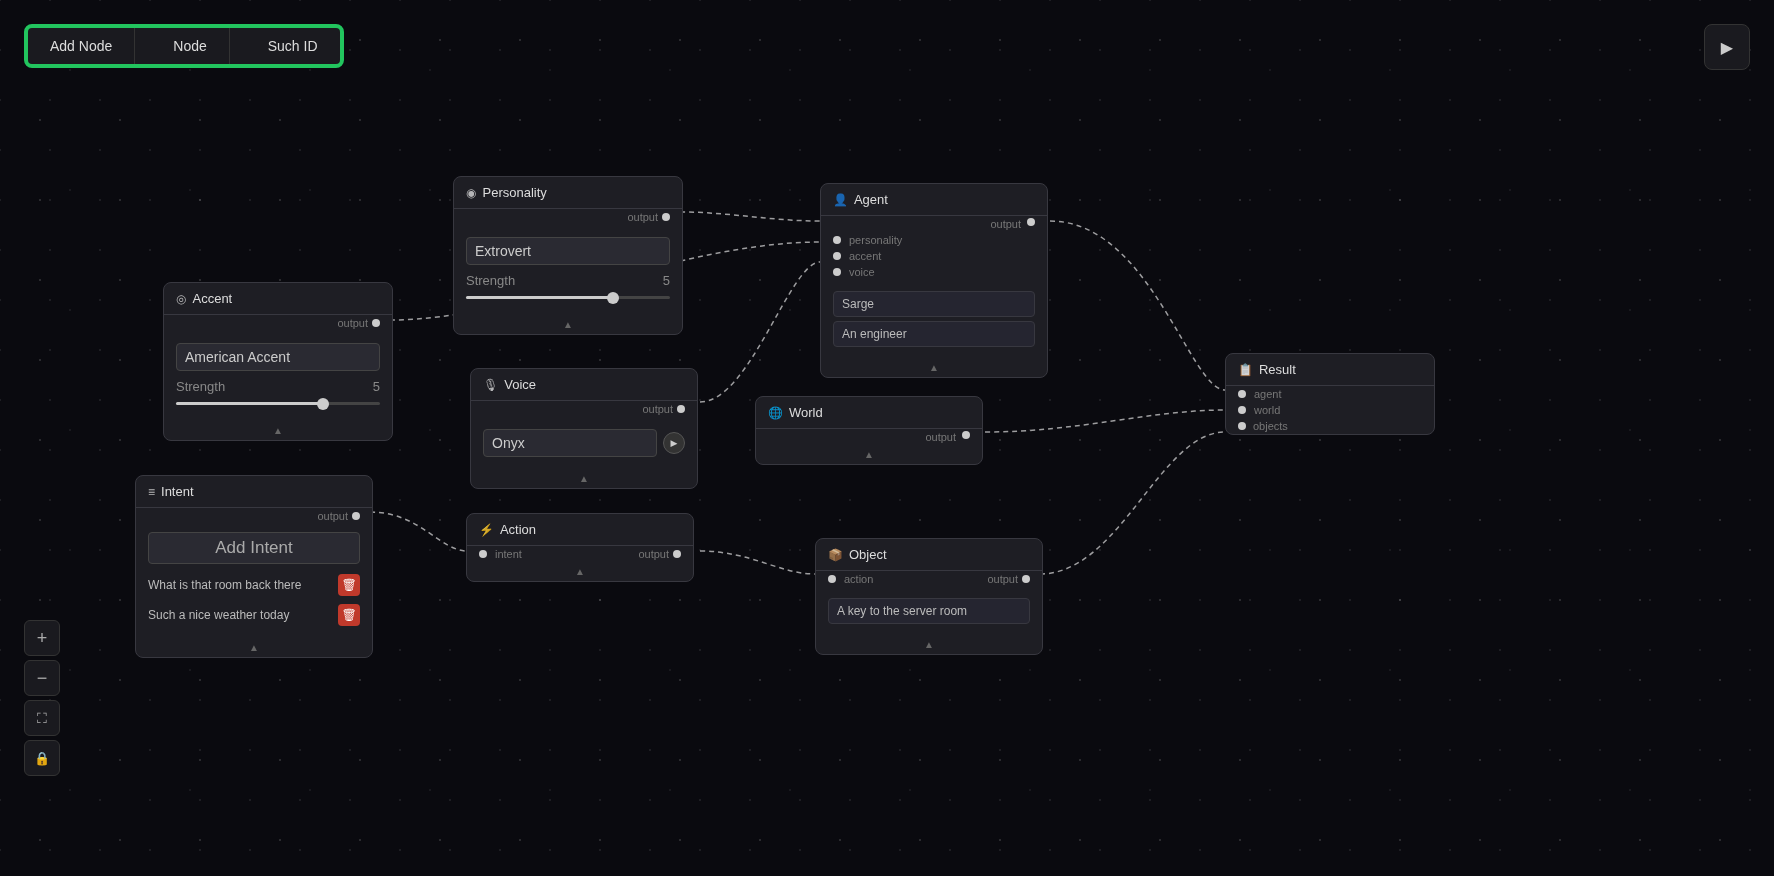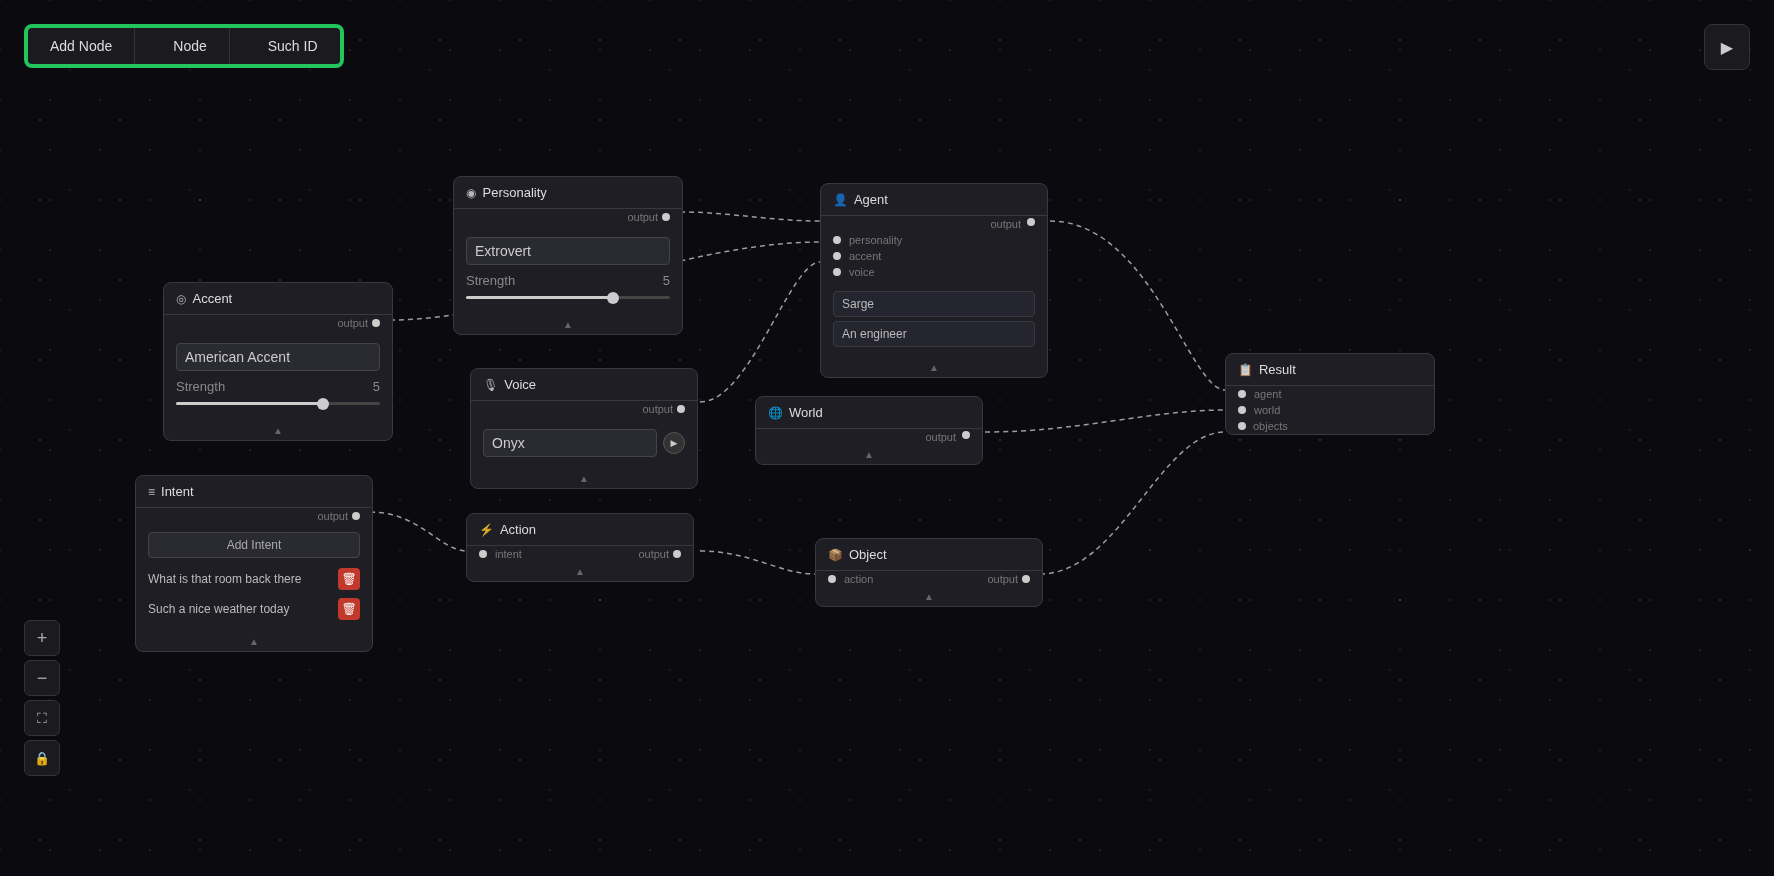--- a/index.html
+++ b/index.html
@@ -226,21 +226,21 @@
       justify-content: center;
       flex-shrink: 0;
     }
     .add-intent-btn {
       width: 100%;
       background: #2a2a32;
       border: 1px solid #444;
       border-radius: 4px;
       color: #aaa;
       padding: 5px;
-      font-size: 12px;
+      font-size: 17px;
       cursor: pointer;
       margin-bottom: 6px;
     }
 
     
     .voice-play {
       width: 22px;
       height: 22px;
       background: #333;
       border: 1px solid #555;
@@ -488,20 +488,23 @@
     <div style="display:flex; justify-content:space-between; align-items:center; padding: 2px 8px;">
       <div class="port-row input" style="padding:0;">
         <span class="port-dot"></span>
         <span class="port-label" style="margin-left:4px;">action</span>
       </div>
       <div style="display:flex;align-items:center;">
         <span class="port-label">output</span>
         <span class="port-dot" style="margin-left:4px;"></span>
       </div>
     </div>
+    <div class="node-body">
+      <div class="agent-field">A key to the server room</div>
+    </div>
     <div class="collapse-btn">▲</div>
   </div>
 
   <div class="node result-node" style="left:1225px; top:353px; width:210px;">
     <div class="node-header">
       <span class="node-icon">📋</span>
       <span class="node-title">Result</span>
     </div>
     <div class="port-row input">
       <span class="port-dot"></span>

